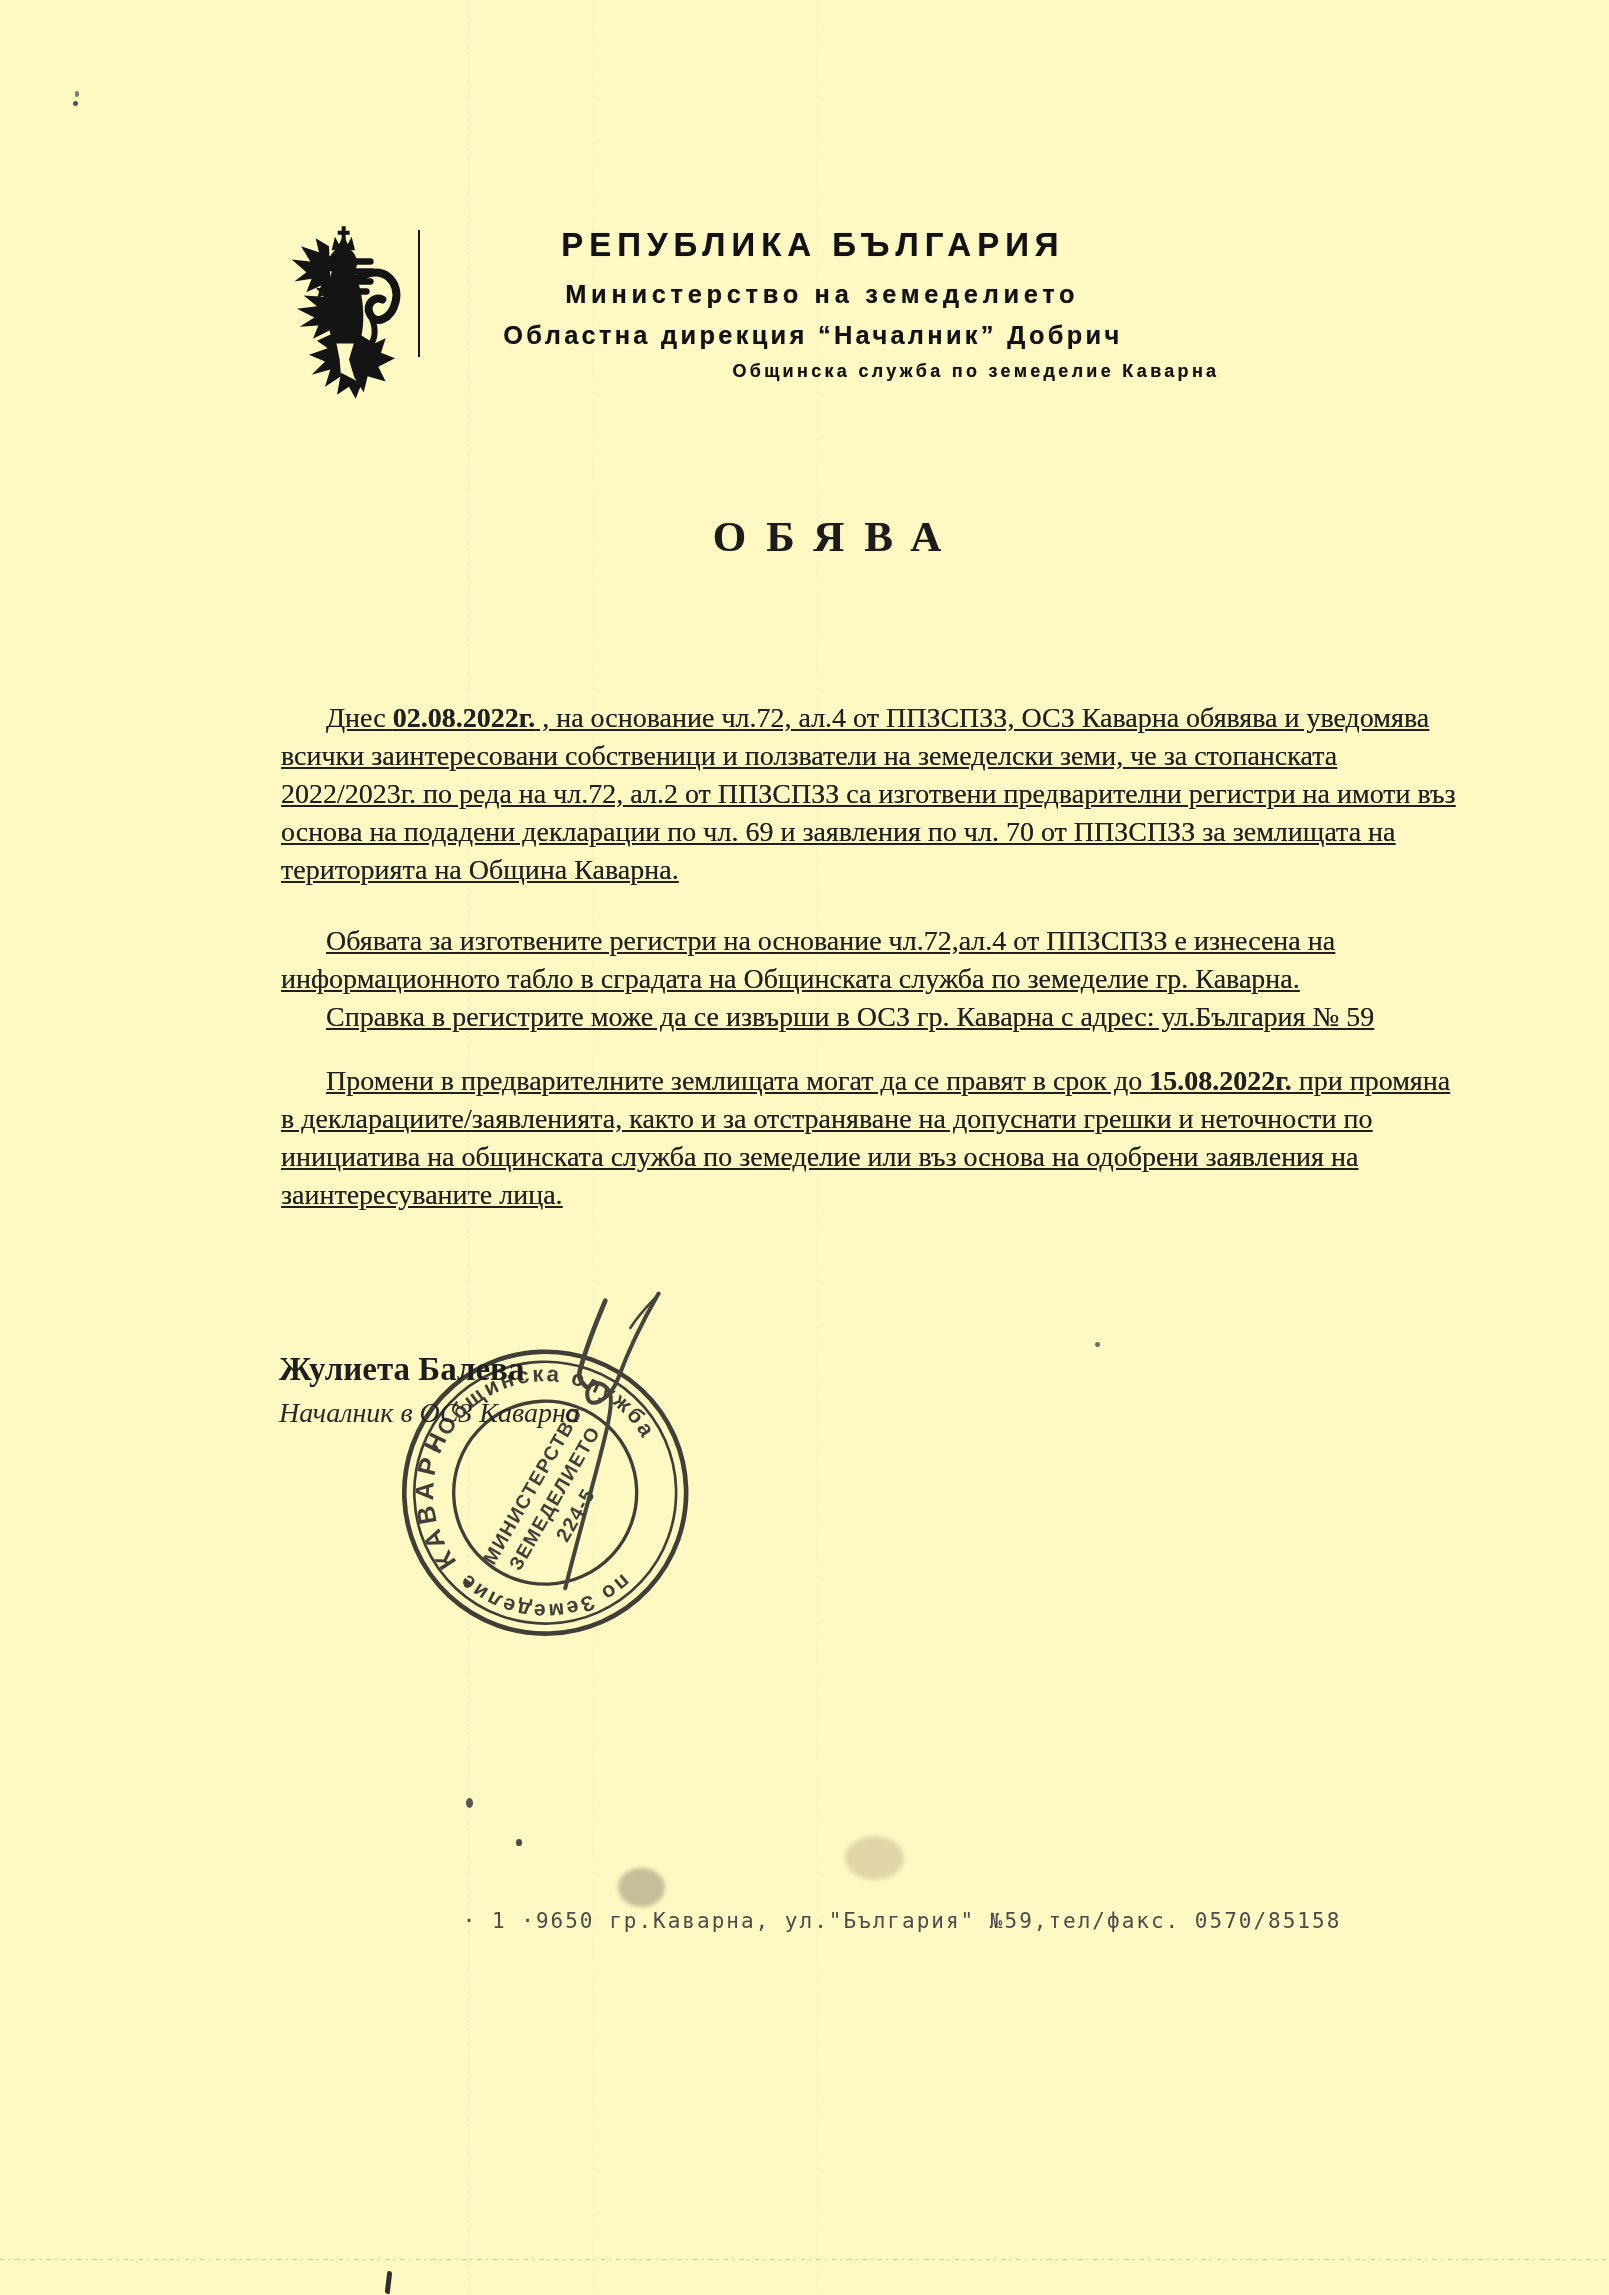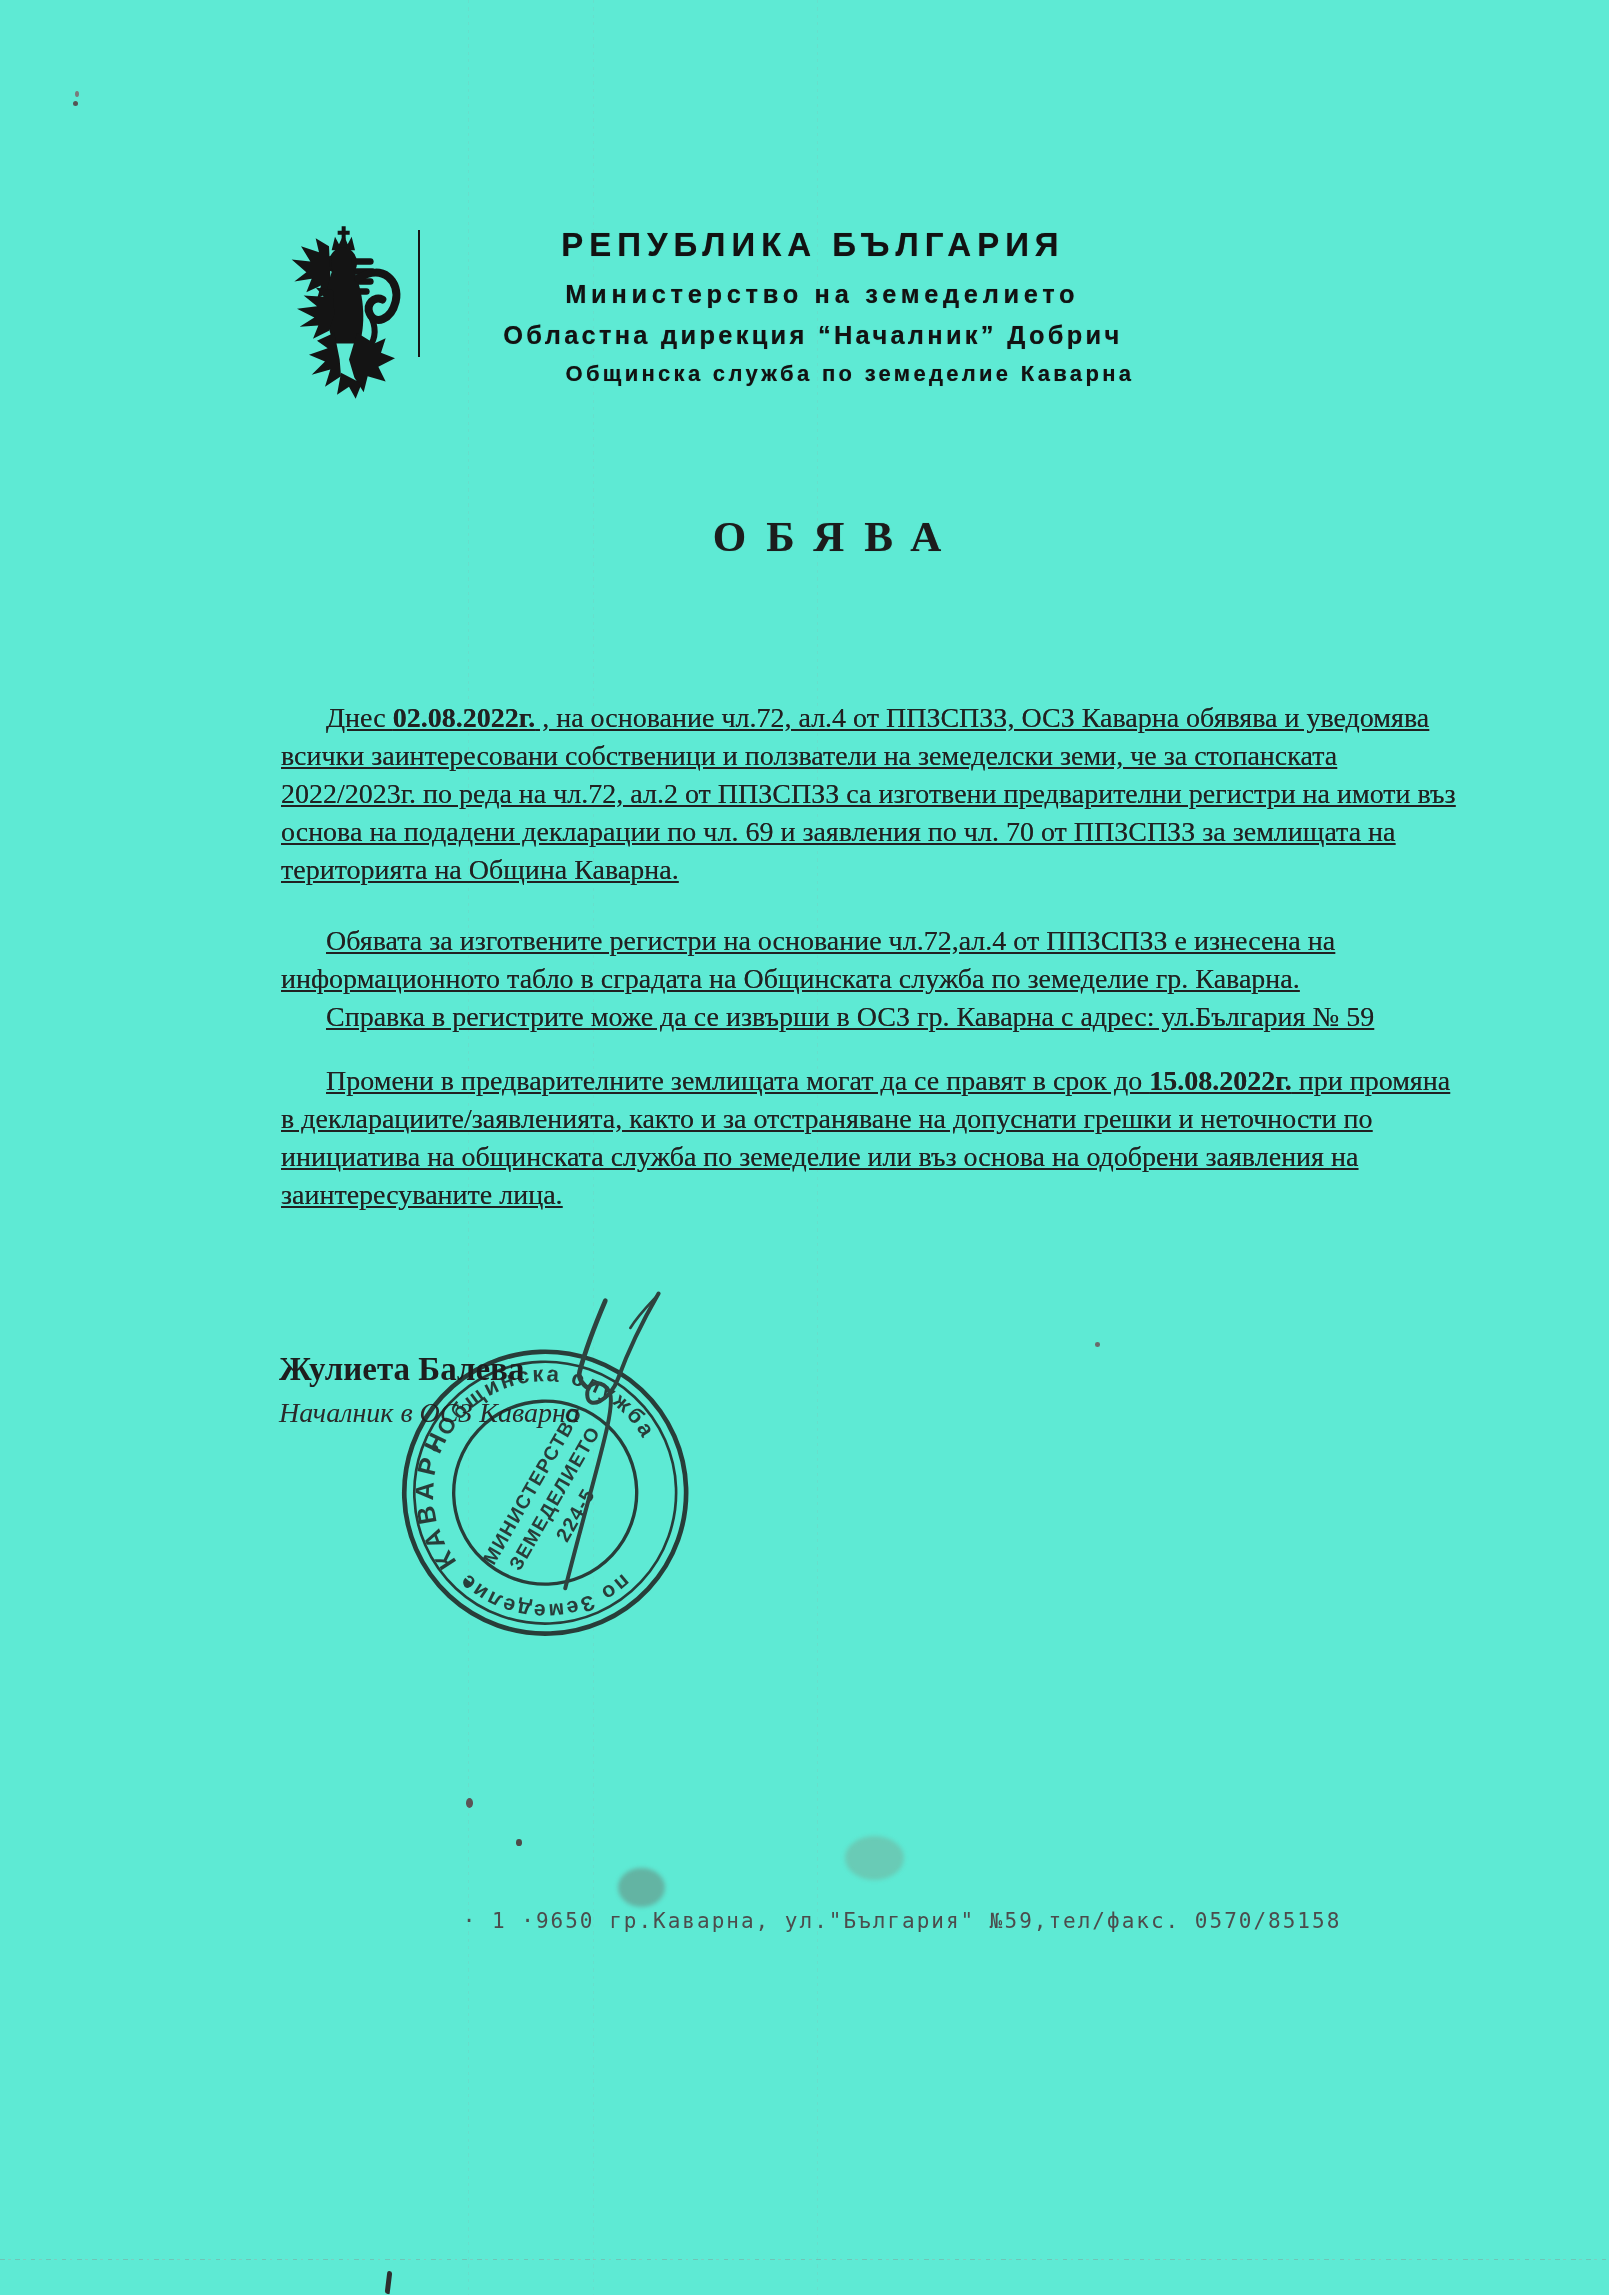--- a/index.html
+++ b/index.html
@@ -1,34 +1,34 @@
 <!DOCTYPE html>
 <html style="font-size:10.7px"><head>
 <meta charset="utf-8">
 <style>
   html,body{margin:0;padding:0;background:#9a9a9a;}
   .page{
-    position:relative;width:1610px;height:2295px;background:#5eead4;
+    position:relative;width:1610px;height:2295px;background:#fef9c3;
     overflow:hidden;font-family:"Liberation Serif",serif;color:#212121;
   }
   
   .fold{position:absolute;top:0;bottom:0;width:0.7px;opacity:.13;
     background:repeating-linear-gradient(to bottom,#9a9a9a 0 3.3px,transparent 3.3px 7.4px);}
   
   .header{position:absolute;left:277px;top:226px;display:flex;align-items:flex-start;}
   .emblem{width:130px;height:175px;flex:0 0 auto;}
   .emblem svg{width:130px;height:175px;display:block;fill:#141414;}
   .hdr-divider{width:2.7px;height:127px;background:#161616;margin-left:10.7px;margin-top:4px;}
   .hdr-text{margin-left:23px;width:739px;text-align:center;
     font-family:"Liberation Sans",sans-serif;font-weight:bold;color:#121212;
     text-shadow:0 0 0.7px rgba(20,20,20,.55);}
   .h-country{font-size:33px;letter-spacing:6px;margin-bottom:16px;}
   .h-ministry{font-size:25.4px;letter-spacing:4.7px;margin-bottom:12px;position:relative;left:9.4px;}
   .h-directorate{font-size:25.4px;letter-spacing:3.3px;margin-bottom:10.7px;}
-  .h-office{font-size:22px;letter-spacing:3.3px;position:relative;left:37px;}
+  .h-office{font-size:18px;letter-spacing:3.3px;position:relative;left:37px;text-align:right;}
   
   .doc-title{position:absolute;top:512px;left:0;width:1610px;text-align:center;
     font-size:43px;font-weight:bold;letter-spacing:20px;color:#1c1c1c;
     text-shadow:0 0 0.7px rgba(25,25,25,.5);padding-left:32px;}
   
   .body-text{position:absolute;left:281px;top:699px;width:1181px;
     font-size:28px;line-height:38px;color:#212121;
     text-shadow:0 0 0.4px rgba(33,33,33,.65);}
   .para{margin:0;text-indent:45px;text-decoration:underline;}
   .para.p1{margin-bottom:33px;}

